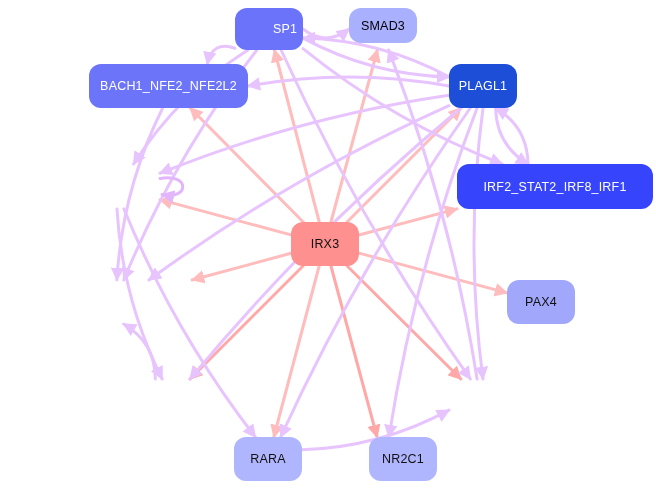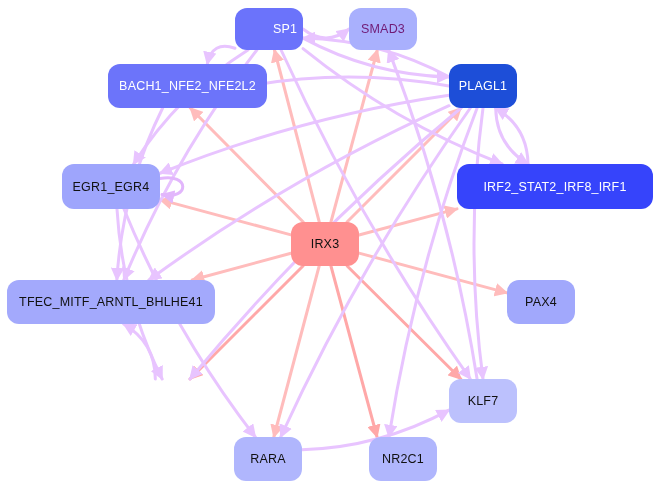--- a/index.html
+++ b/index.html
@@ -69,46 +69,37 @@
       <path d="M116.97902097902097,209 Q122.17017299993981,298.6227825281592 162.15384615384616,379" fill="none" stroke="#e8c4ff" stroke-width="3" stroke-linecap="round" marker-end="url(#arr-other)"></path>
       <path d="M123.96330275229357,209 Q174.0474580621784,331.98591869983807 255.32477064220183,437" fill="none" stroke="#e8c4ff" stroke-width="3" stroke-linecap="round" marker-end="url(#arr-other)"></path>
       <path d="M155.33333333333334,379 Q155.09920422373503,342.518639992395 123.66666666666667,324" fill="none" stroke="#e8c4ff" stroke-width="3" stroke-linecap="round" marker-end="url(#arr-other)"></path>
       <path d="M302,449.8279069767442 Q380.1882182746386,447.3787401559879 449,410.1720930232558" fill="none" stroke="#e8c4ff" stroke-width="3" stroke-linecap="round" marker-end="url(#arr-other)"></path>
       <path d="M625,178.5 C655,172.5 655,200.5 627,194.5" fill="none" stroke="#c846e6" stroke-width="3" stroke-linecap="round" marker-end="url(#arr-self_strong)"></path>
     </svg>
 
   <div class="node" style="left: 235px; top: 8px; width: 68px; height: 42px; background: rgb(107, 115, 251); color: rgb(255, 255, 255); padding-left: 32px;">
       <span>SP1</span>
     </div>
-  <div class="node" style="left: 349px; top: 8px; width: 68px; height: 42px; background: rgb(169, 176, 253); color: #701a75;">
+  <div class="node" style="left: 349px; top: 8px; width: 68px; height: 35px; background: rgb(169, 176, 253); color: #000000;">
       <span>SMAD3</span>
     </div>
-  <div class="node" style="left: 89px; top: 64px; width: 159px; height: 44px; background: rgb(108, 116, 250); color: rgb(255, 255, 255); margin-left: 19px;">
+  <div class="node" style="left: 89px; top: 64px; width: 159px; height: 44px; background: rgb(108, 116, 250); color: rgb(255, 255, 255);">
       <span>BACH1_NFE2_NFE2L2</span>
     </div>
   <div class="node" style="left: 449px; top: 64px; width: 68px; height: 44px; background: #1d4ed8; color: rgb(255, 255, 255);">
       <span>PLAGL1</span>
-    </div>
-  <div class="node" style="left: 62px; top: 164px; width: 98px; height: 45px; background: rgb(158, 165, 252); color: rgb(17, 17, 17);">
-      <span>EGR1_EGR4</span>
     </div>
   <div class="node" style="left: 457px; top: 164px; width: 196px; height: 45px; background: rgb(54, 68, 251); color: rgb(255, 255, 255);">
       <span>IRF2_STAT2_IRF8_IRF1</span>
     </div>
   <div class="node" style="left: 291px; top: 222px; width: 68px; height: 44px; background: rgb(255, 144, 144); color: rgb(17, 17, 17);">
       <span>IRX3</span>
     </div>
-  <div class="node" style="left: 7px; top: 280px; width: 208px; height: 44px; background: rgb(163, 169, 252); color: rgb(17, 17, 17);">
-      <span>TFEC_MITF_ARNTL_BHLHE41</span>
-    </div>
   <div class="node" style="left: 507px; top: 280px; width: 68px; height: 44px; background: rgb(161, 168, 252); color: rgb(17, 17, 17);">
       <span>PAX4</span>
-    </div>
-  <div class="node" style="left: 449px; top: 379px; width: 68px; height: 44px; background: rgb(188, 193, 253); color: rgb(17, 17, 17);">
-      <span>KLF7</span>
     </div>
   <div class="node" style="left: 234px; top: 437px; width: 68px; height: 44px; background: rgb(176, 182, 253); color: rgb(17, 17, 17);">
       <span>RARA</span>
     </div>
   <div class="node" style="left: 349px; top: 437px; width: 68px; height: 44px; background: rgb(176, 182, 253); color: rgb(17, 17, 17); margin-left: 20px;">
       <span>NR2C1</span>
     </div>
 </div>
 
 </body></html>

